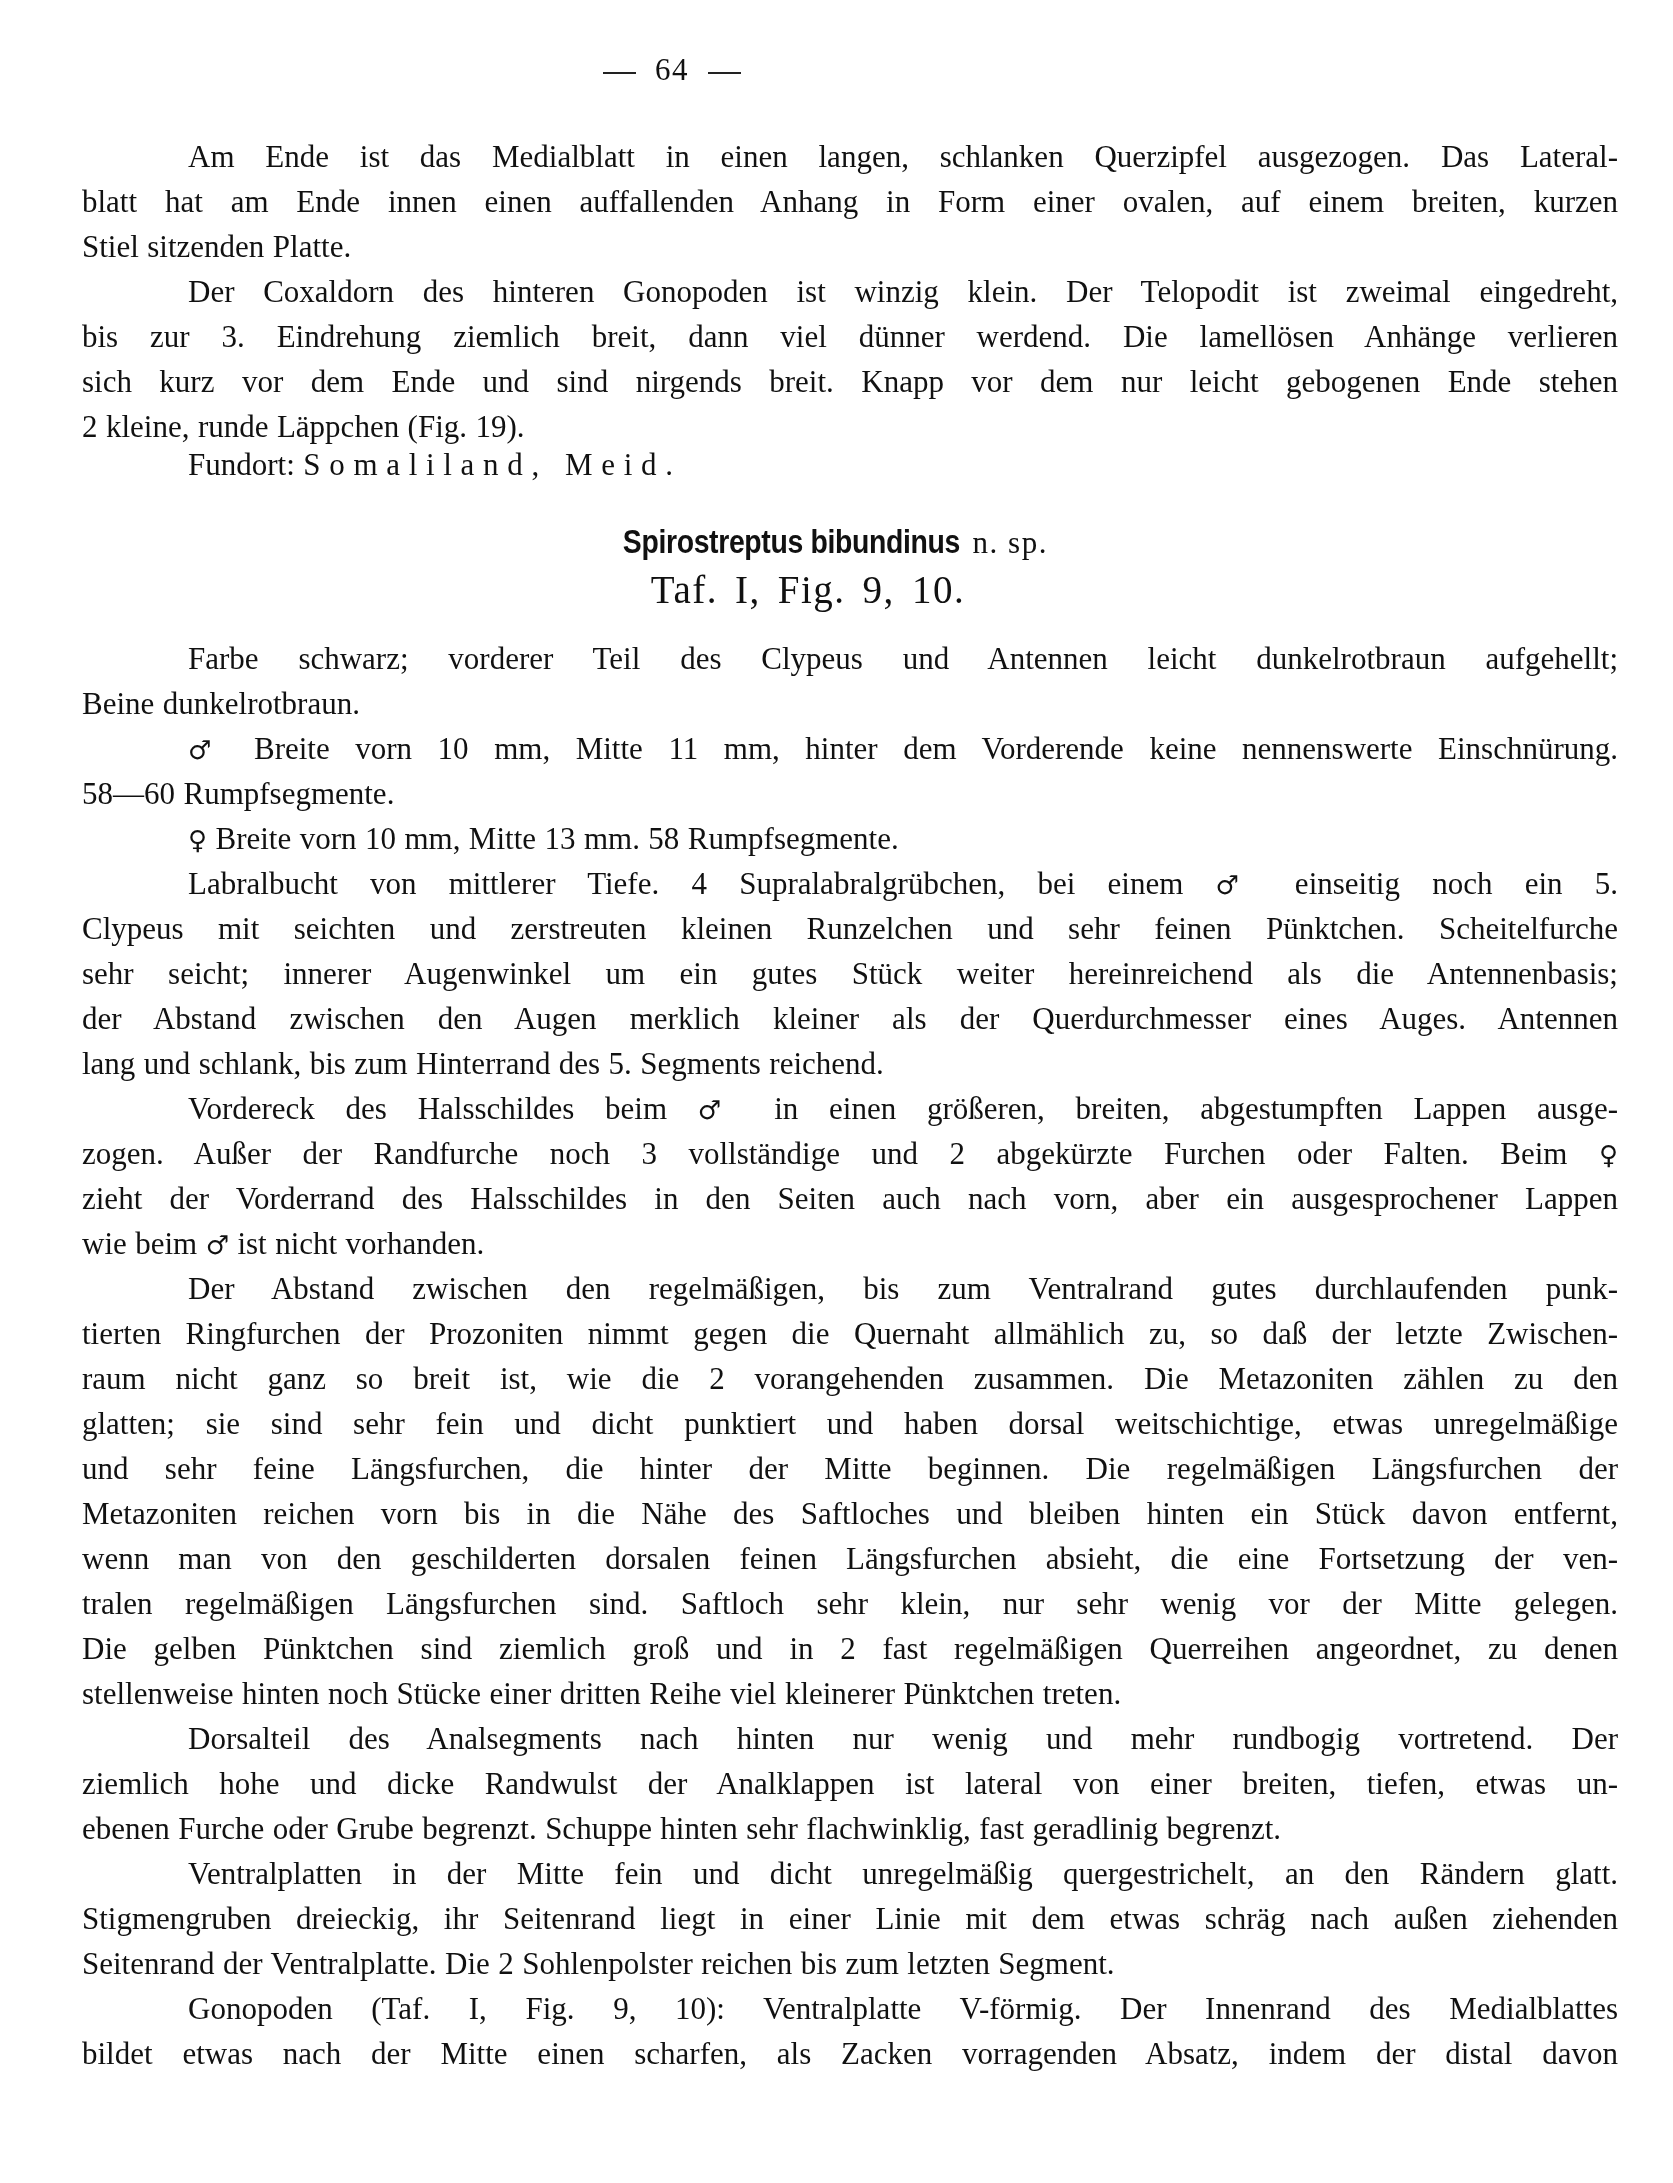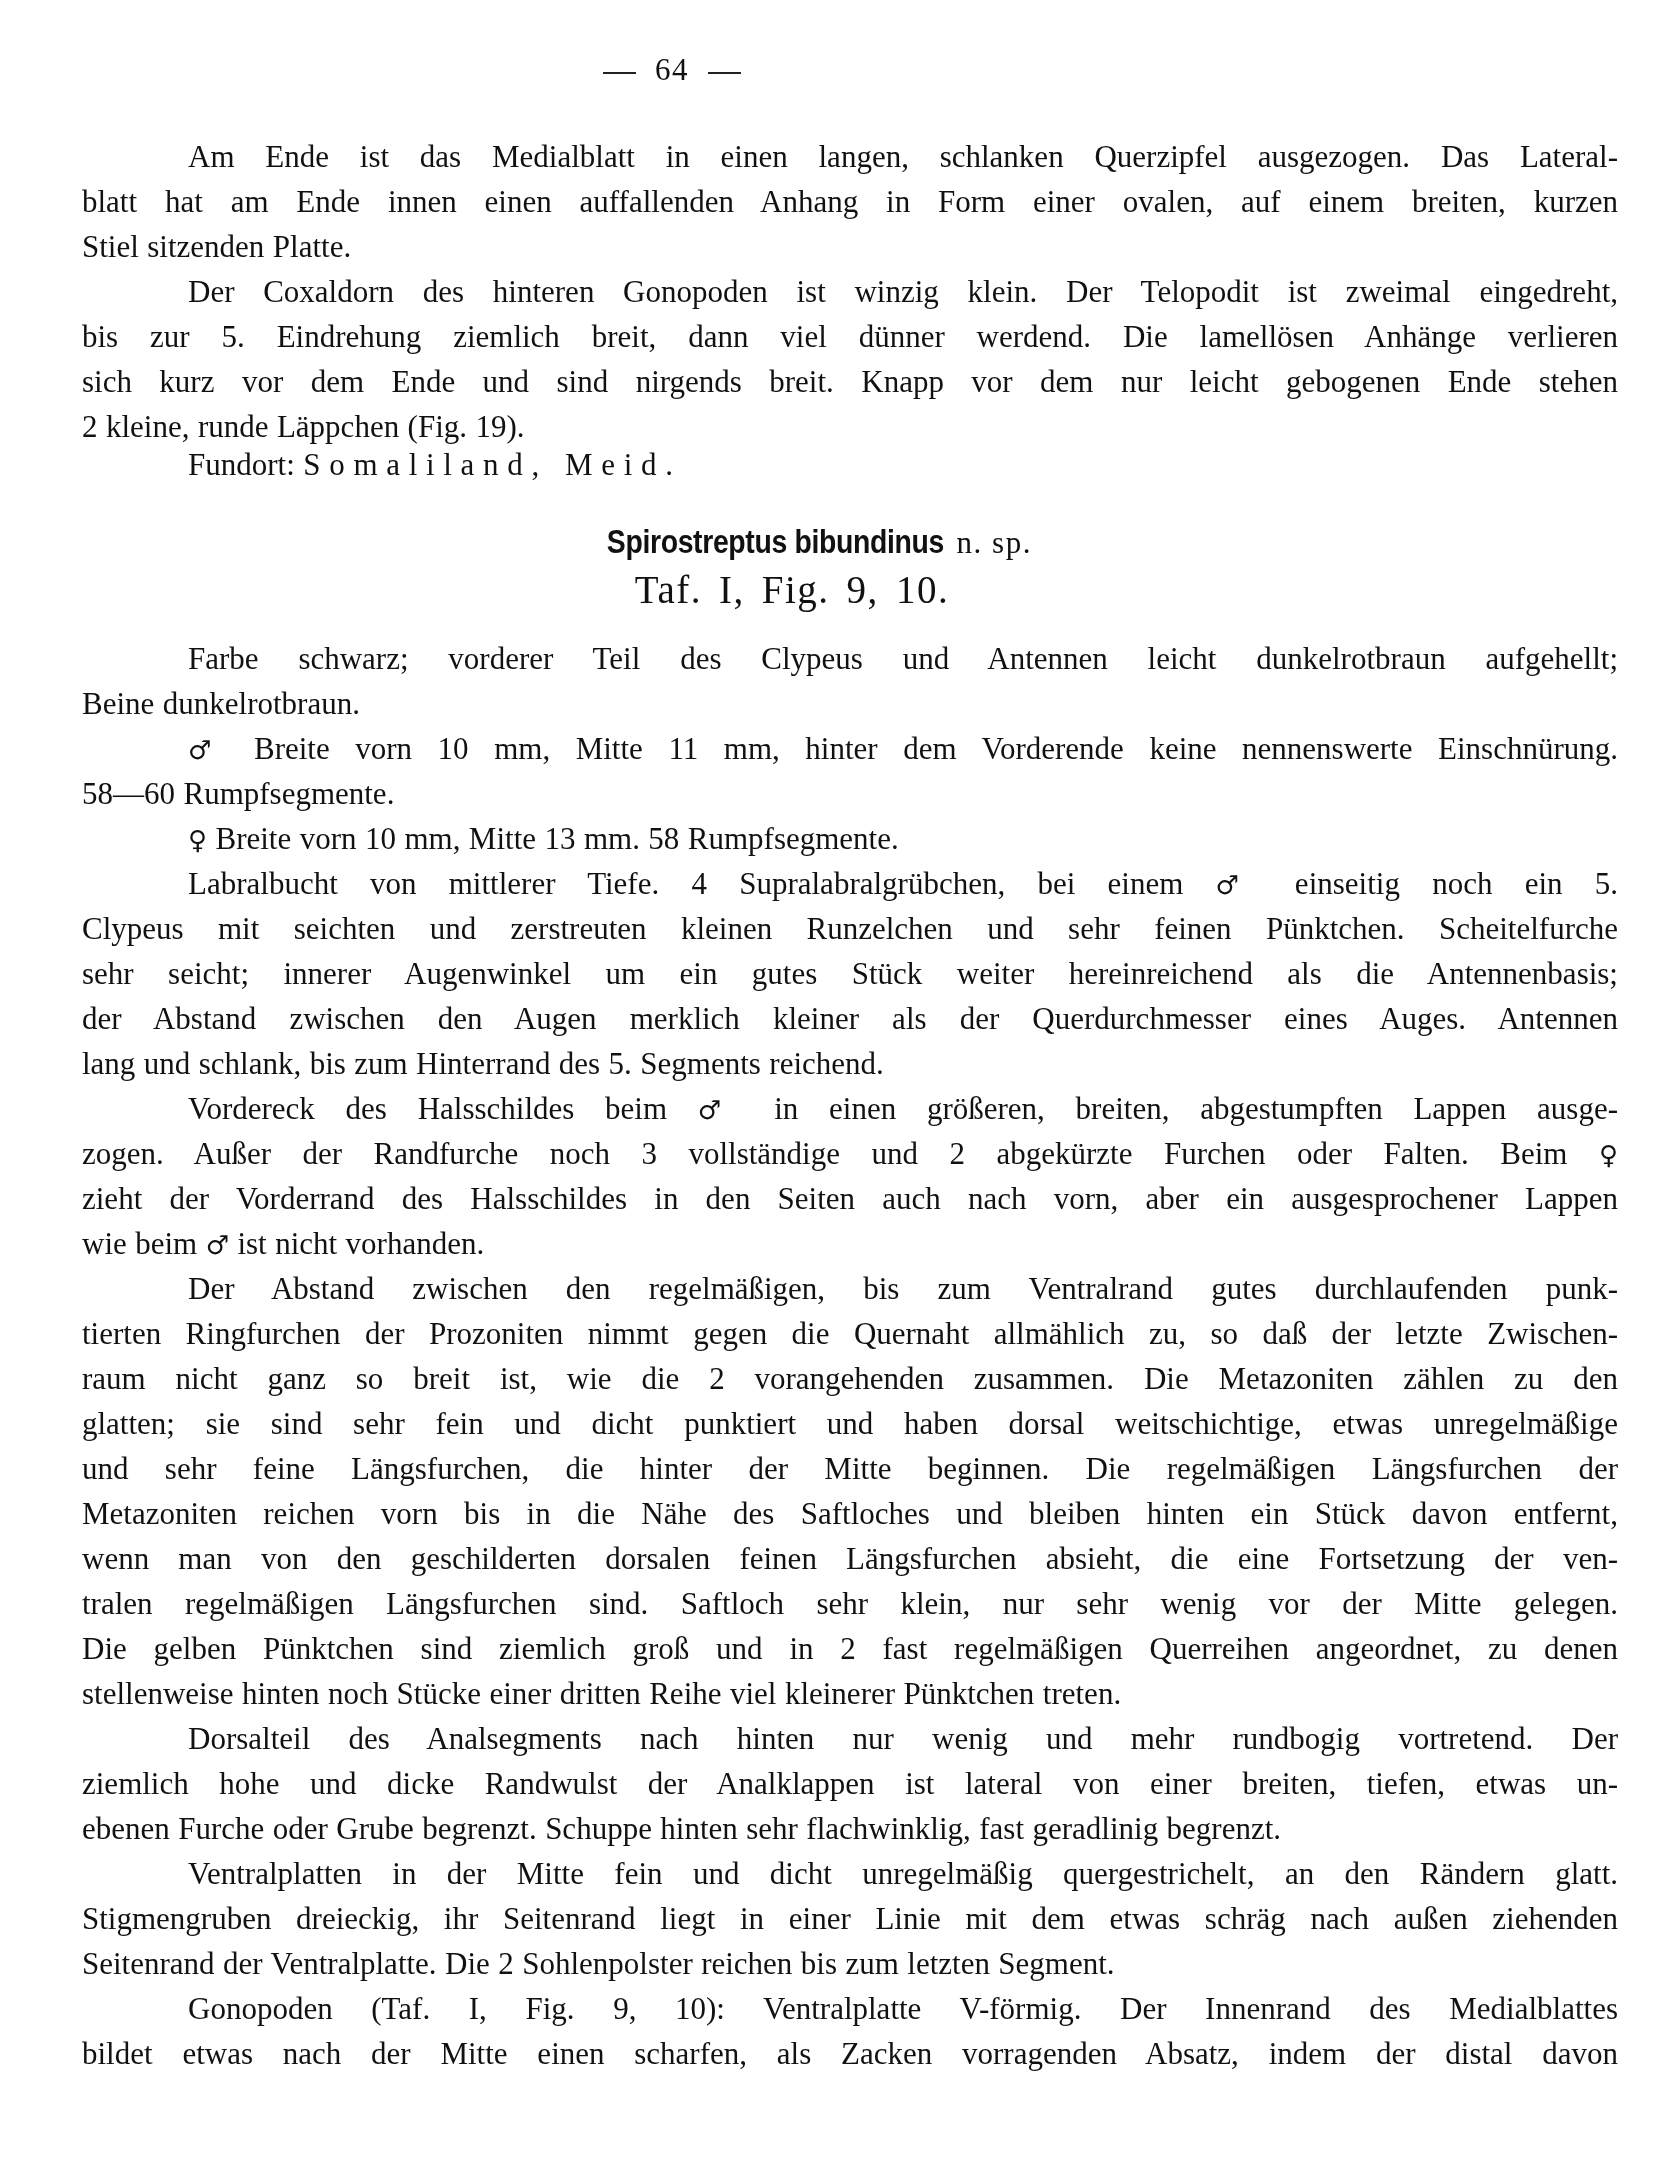--- a/index.html
+++ b/index.html
@@ -55,21 +55,21 @@
       padding-left: 106px;
     }
     .line.indent.j {
       width: calc(1536px - 106px);
     }
     .spaced {
       letter-spacing: 8.7px;
     }
     .heading {
       position: absolute;
-      left: 0;
+      left: 16px;
       width: 1584px;
       text-align: center;
     }
     .heading-title {
       top: 518px;
       font-size: 33px;
       line-height: 47px;
     }
     .heading-title .genus {
       font-family: "Liberation Sans", "DejaVu Sans", sans-serif;
@@ -102,21 +102,21 @@
 
 <div class="page-number">
   <span class="dash"></span><span>64</span><span class="dash"></span>
 </div>
 
 <div class="block" id="top-block" style="top: 134px;">
     <span class="line indent j">Am Ende ist das Medialblatt in einen langen, schlanken Querzipfel ausgezogen.  Das Lateral-</span>
     <span class="line">blatt hat am Ende innen einen auffallenden Anhang in Form einer ovalen, auf einem breiten, kurzen</span>
     <span class="line last">Stiel  sitzenden  Platte.</span>
     <span class="line indent j">Der Coxaldorn des hinteren Gonopoden ist winzig klein.  Der Telopodit ist zweimal eingedreht,</span>
-    <span class="line">bis zur 5. Eindrehung ziemlich breit, dann viel dünner werdend.  Die lamellösen Anhänge verlieren</span>
+    <span class="line">bis zur 3. Eindrehung ziemlich breit, dann viel dünner werdend.  Die lamellösen Anhänge verlieren</span>
     <span class="line">sich kurz vor dem Ende und sind nirgends breit.  Knapp vor dem nur leicht gebogenen Ende stehen</span>
     <span class="line last">2 kleine, runde Läppchen (Fig. 19).</span>
   </div>
 
 <div class="block" id="fundort" style="top: 442px;">
   <span class="line indent last"><span>Fundort:</span> <span class="spaced">Somaliland, Meid.</span></span>
 </div>
 
 <div class="heading heading-title">
   <span class="genus">Spirostreptus bibundinus</span>

